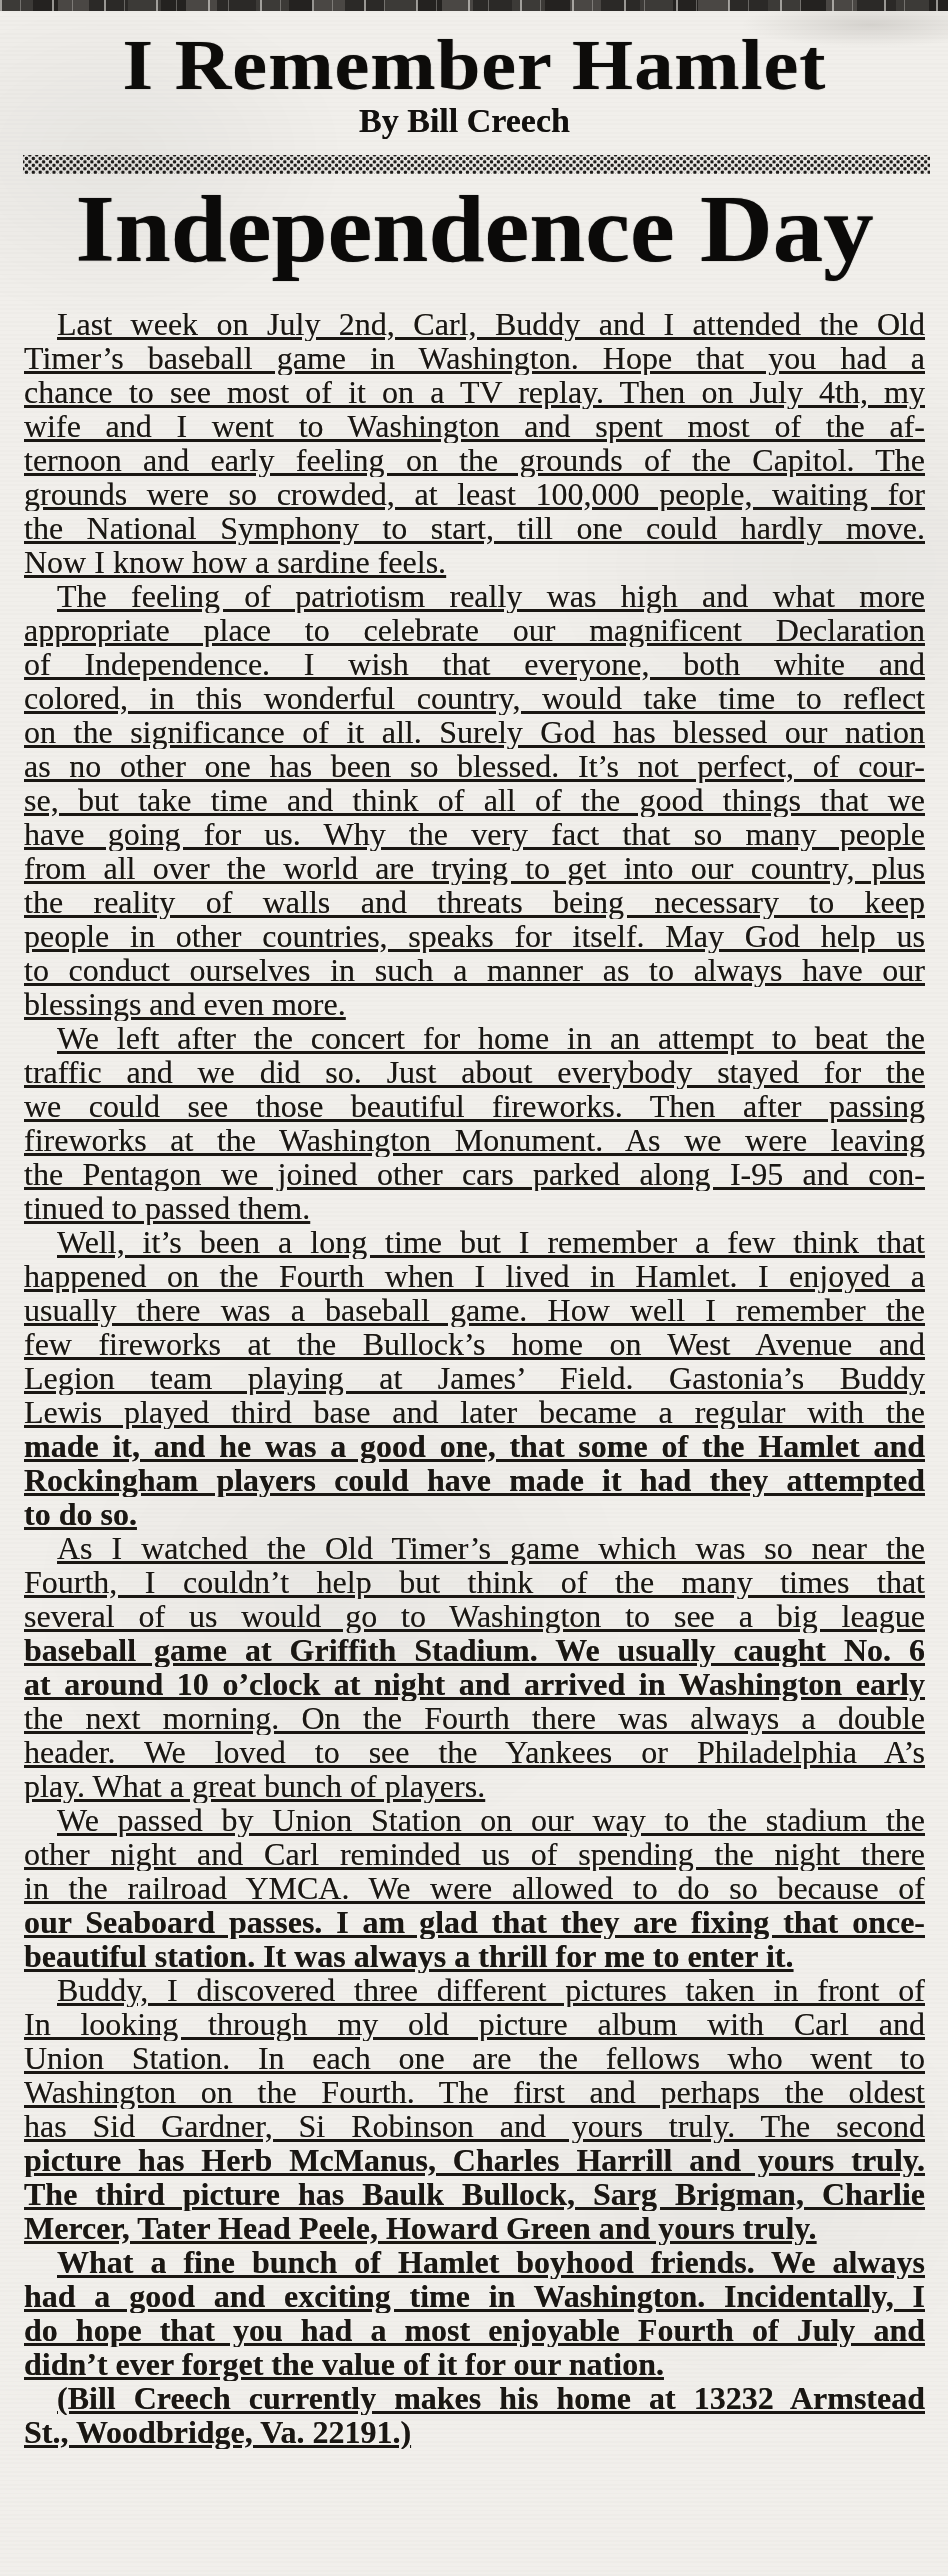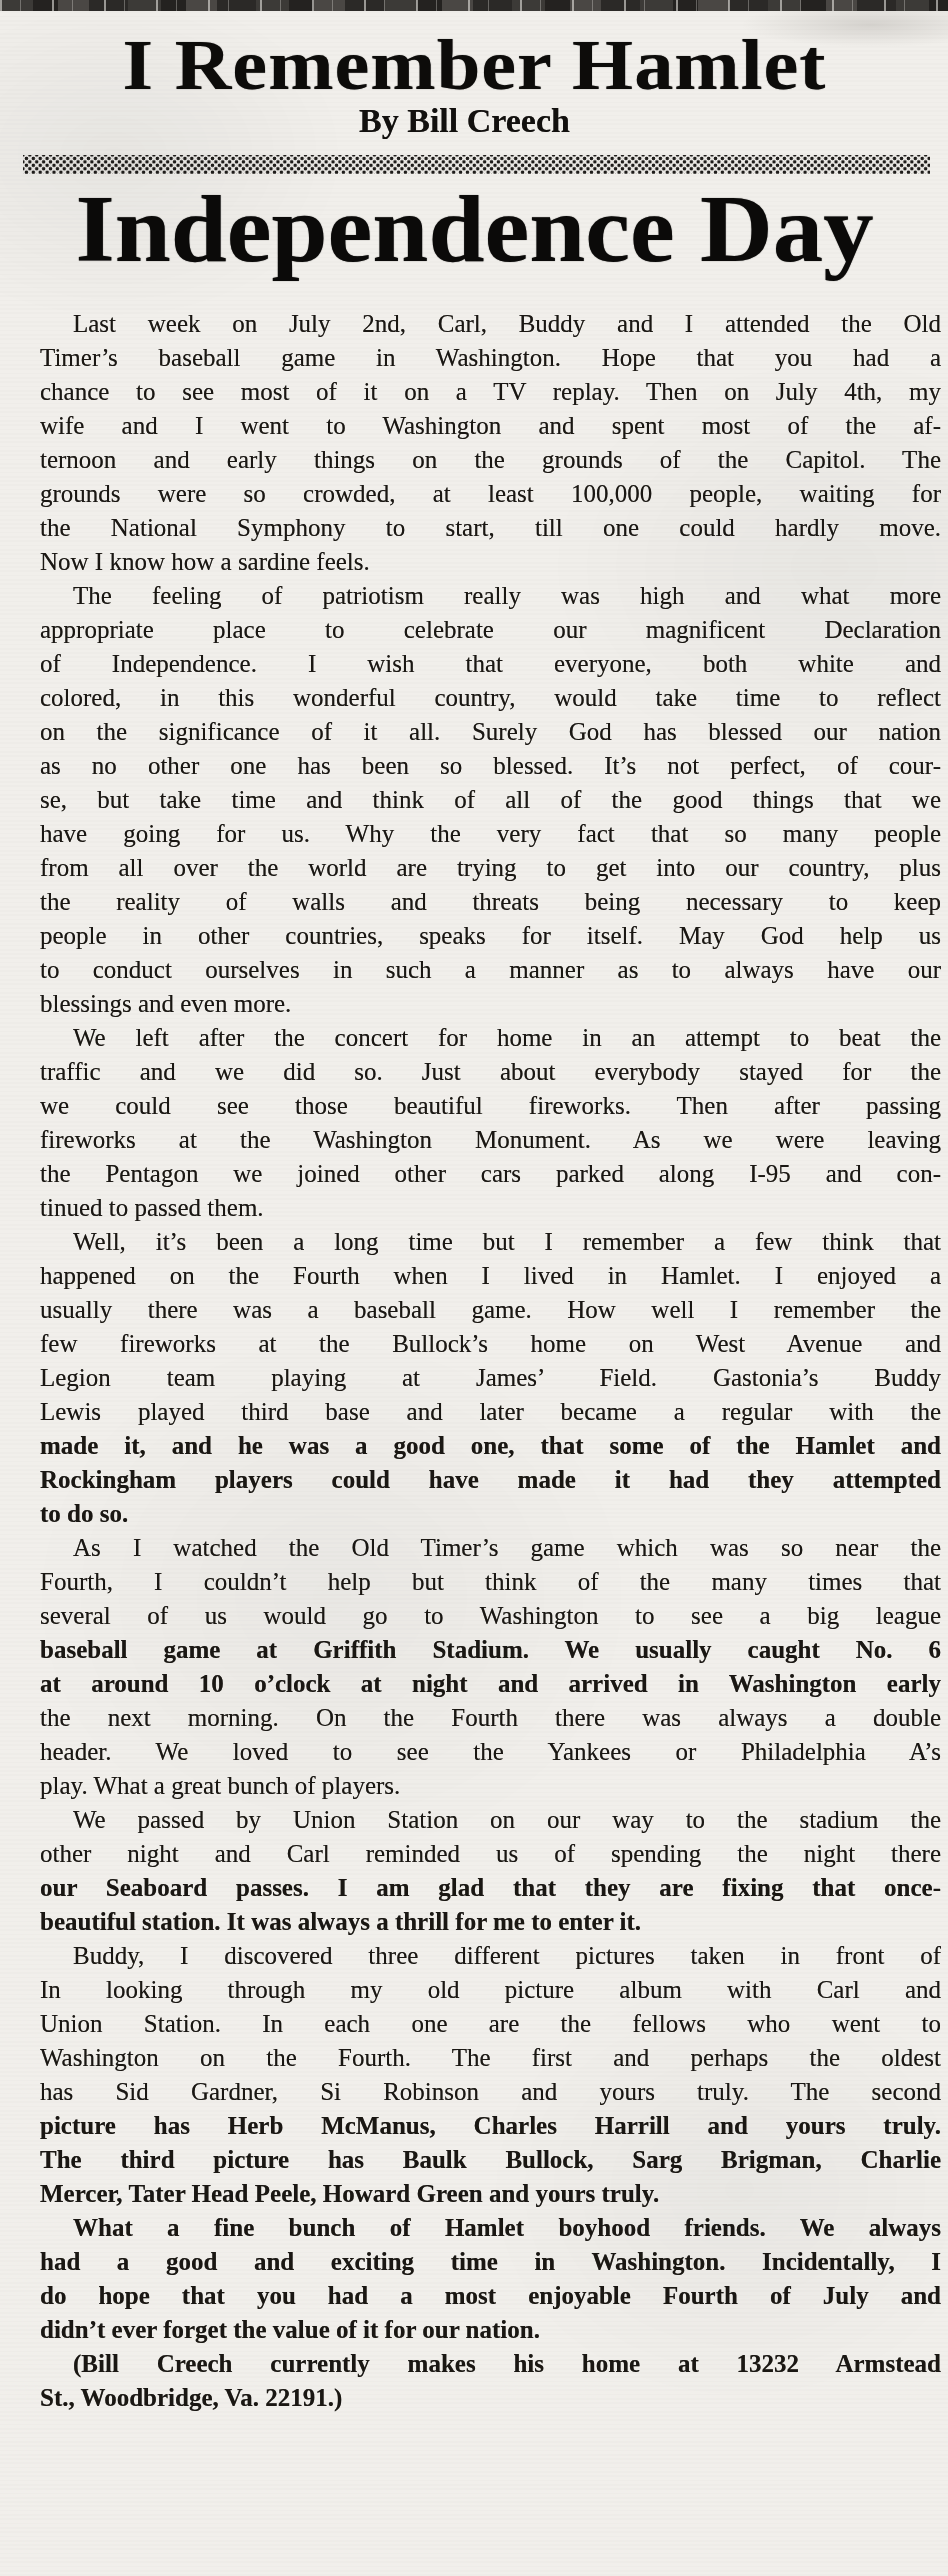--- a/index.html
+++ b/index.html
@@ -59,23 +59,24 @@
   .headline{
     position:absolute;top:175px;left:0;width:949px;
     margin:0;text-align:center;
     font-size:96px;line-height:108px;font-weight:bold;
     letter-spacing:0px;transform:scaleX(1.05);transform-origin:50% 50%;
     color:#0b0a09;
     text-shadow:0 0 1px rgba(11,10,9,0.65);
     white-space:nowrap;
   }
   .article{
-    position:absolute;top:307px;left:40px;width:901px;
-    font-size:25px;
+    position:absolute;top:307px;left:24px;width:901px;
+    font-size:32px;
     text-shadow:0 0 0.4px rgba(26,23,19,0.55);
+    text-decoration:underline;
   }
   .para{margin:0;padding:0;}
   .para .line{
     line-height:34px;height:34px;
     text-align:justify;text-align-last:justify;
     white-space:normal;overflow:hidden;
   }
   .para .line:first-child{text-indent:33px;}
   .para .line:last-child{text-align-last:left;}
   .para .line.hv{font-weight:bold;}
@@ -91,21 +92,21 @@
 <div class="byline">By Bill Creech</div>
 <div class="divider"></div>
 <h2 class="headline">Independence Day</h2>
 
 <div class="article">
     <div class="para">
       <div class="line">Last week on July 2nd, Carl, Buddy and I attended the Old</div>
       <div class="line">Timer’s baseball game in Washington. Hope that you had a</div>
       <div class="line">chance to see most of it on a TV replay. Then on July 4th, my</div>
       <div class="line">wife and I went to Washington and spent most of the af-</div>
-      <div class="line">ternoon and early things on the grounds of the Capitol. The</div>
+      <div class="line">ternoon and early feeling on the grounds of the Capitol. The</div>
       <div class="line">grounds were so crowded, at least 100,000 people, waiting for</div>
       <div class="line">the National Symphony to start, till one could hardly move.</div>
       <div class="line">Now I know how a sardine feels.</div>
     </div>
     <div class="para">
       <div class="line">The feeling of patriotism really was high and what more</div>
       <div class="line">appropriate place to celebrate our magnificent Declaration</div>
       <div class="line">of Independence. I wish that everyone, both white and</div>
       <div class="line">colored, in this wonderful country, would take time to reflect</div>
       <div class="line">on the significance of it all. Surely God has blessed our nation</div>
@@ -143,20 +144,21 @@
       <div class="line">several of us would go to Washington to see a big league</div>
       <div class="line hv">baseball game at Griffith Stadium. We usually caught No. 6</div>
       <div class="line hv">at around 10 o’clock at night and arrived in Washington early</div>
       <div class="line">the next morning. On the Fourth there was always a double</div>
       <div class="line">header. We loved to see the Yankees or Philadelphia A’s</div>
       <div class="line">play. What a great bunch of players.</div>
     </div>
     <div class="para">
       <div class="line">We passed by Union Station on our way to the stadium the</div>
       <div class="line">other night and Carl reminded us of spending the night there</div>
+      <div class="line">in the railroad YMCA. We were allowed to do so because of</div>
       <div class="line hv">our Seaboard passes. I am glad that they are fixing that once-</div>
       <div class="line hv">beautiful station. It was always a thrill for me to enter it.</div>
     </div>
     <div class="para">
       <div class="line">Buddy, I discovered three different pictures taken in front of</div>
       <div class="line">In looking through my old picture album with Carl and</div>
       <div class="line">Union Station. In each one are the fellows who went to</div>
       <div class="line">Washington on the Fourth. The first and perhaps the oldest</div>
       <div class="line">has Sid Gardner, Si Robinson and yours truly. The second</div>
       <div class="line hv">picture has Herb McManus, Charles Harrill and yours truly.</div>

